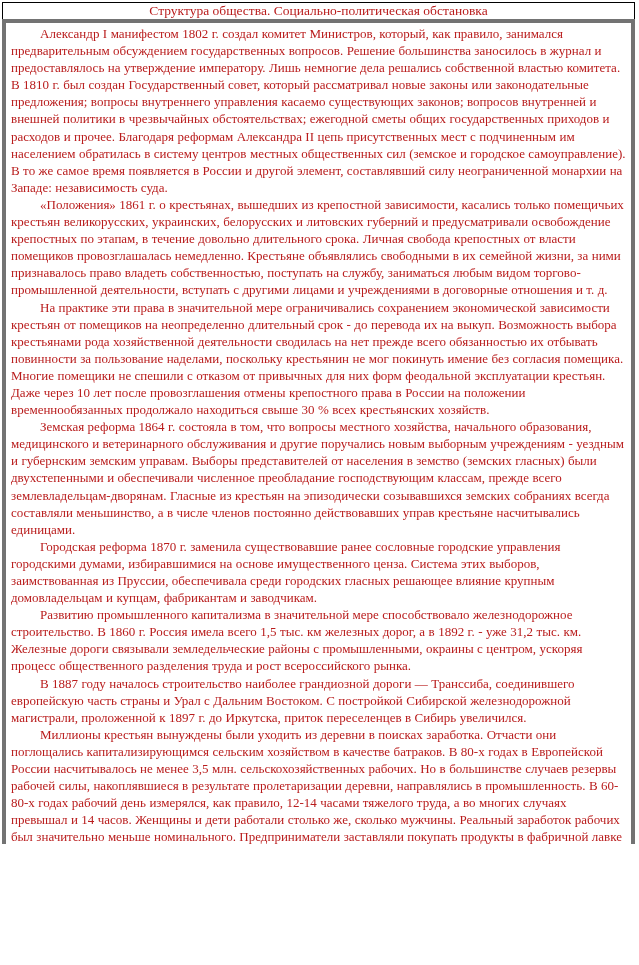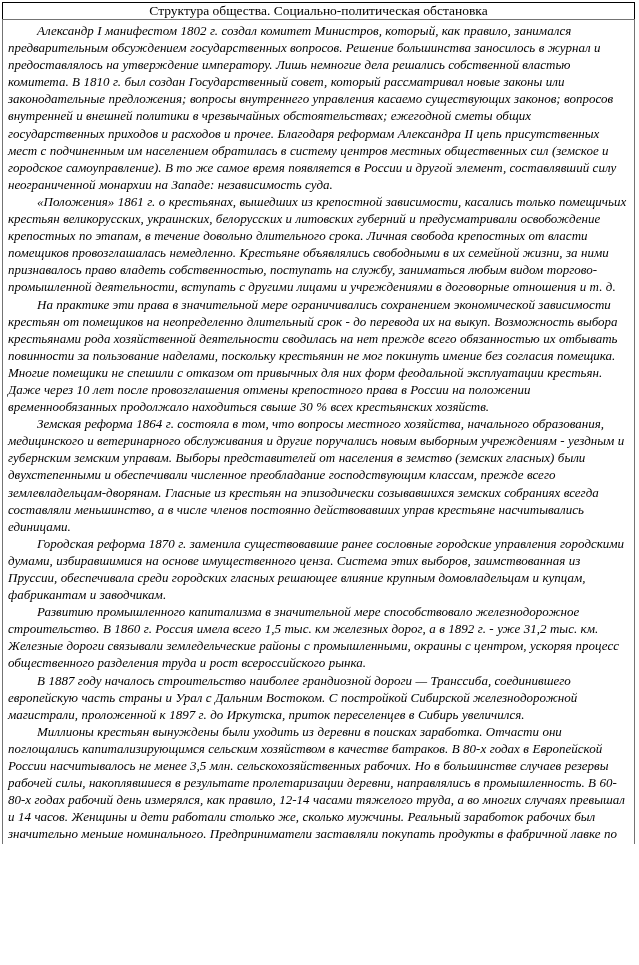--- a/index.html
+++ b/index.html
@@ -5,21 +5,21 @@
   html, body {
     margin: 0;
     padding: 0;
     background: #ffffff;
   }
   .page {
     position: relative;
     width: 639px;
     height: 844px;
     background: #ffffff;
-    color: #000000;
+    color: #b91c1c;
     font-family: "Liberation Serif", "DejaVu Serif", serif;
     overflow: hidden;
   }
   .title-cell {
     position: absolute;
     left: 2px;
     top: 2px;
     width: 633px;
     box-sizing: border-box;
     border: 1px solid #000000;
@@ -29,25 +29,24 @@
     padding: 0;
     background: #ffffff;
   }
   .body-cell {
     position: absolute;
     left: 2px;
     top: 19px;
     width: 633px;
     height: 923px;
     box-sizing: border-box;
-    border: 1px solid #737373;
+    border: 4px solid #737373;
     padding: 2px 5px 2px 5px;
     background: #ffffff;
     overflow: hidden;
-    font-style: italic;
   }
   .para {
     margin: 0;
     padding: 0;
     text-indent: 29px;
     font-size: 13px;
     line-height: 17.1px;
     text-align: left;
     word-spacing: 0.2px;
   }

